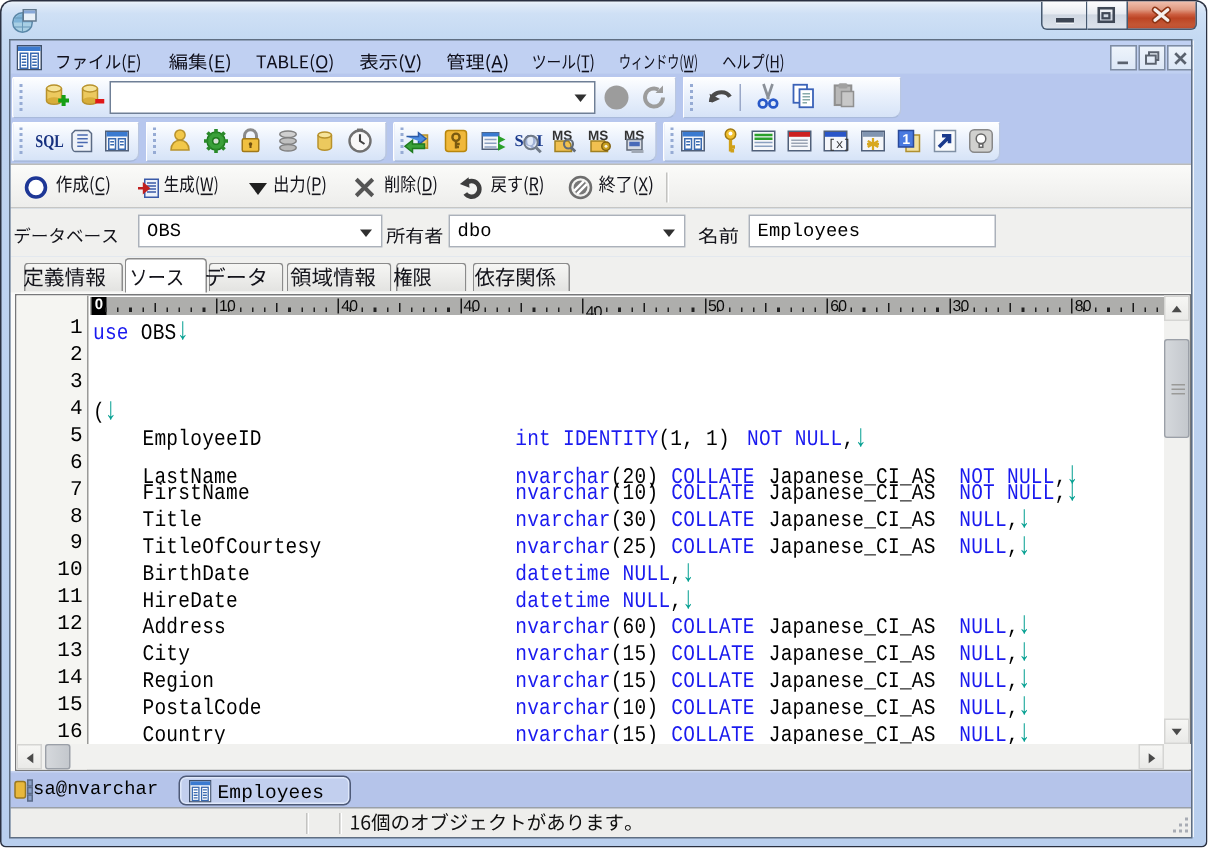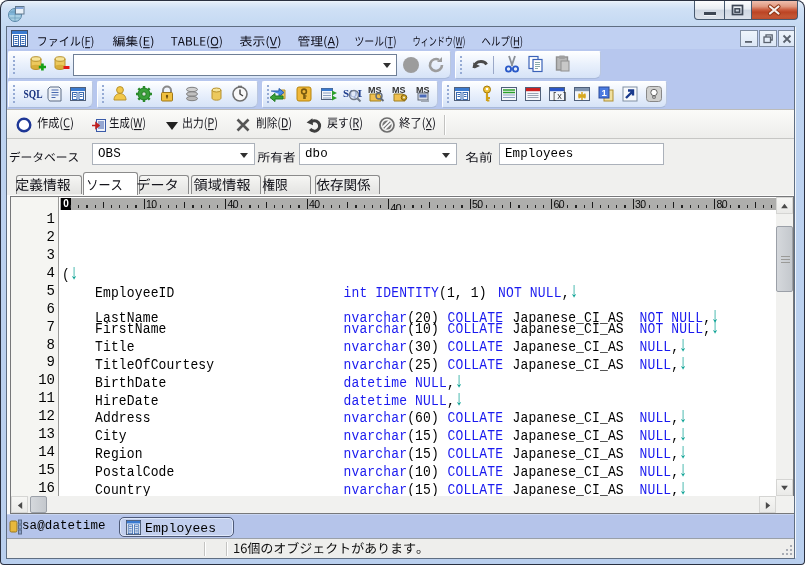--- a/index.html
+++ b/index.html
@@ -458,20 +458,23 @@
  9
 10
 11
 12
 13
 14
 15
 16</div>
  <div id="codeclip">
       <div id="code">
+        <div class="cl" style="top:0.0px">
+          <s style="left:0px"><b>use</b> OBS<i>↓</i></s>
+        </div>
         <div class="cl" style="top:53.7px">
           <s style="left:0px">(<i>↓</i></s>
         </div>
         <div class="cl" style="top:71.6px">
           <s style="left:33px">EmployeeID</s>
           <s style="left:281.5px"><b>int</b> <b>IDENTITY</b>(1, 1)</s>
           <s style="left:436px"><b>NOT</b> <b>NULL</b>,<i>↓</i></s>
         </div>
         <div class="cl" style="top:96px">
           <s style="left:33px">LastName</s>
@@ -569,21 +572,21 @@
  </div>
  <div class="sb" style="left:776px;top:496px;width:18px;height:17px"></div>
 
  <div id="btabs">
    <svg class="abs" style="left:2px;top:3px" width="17" height="17" viewBox="0 0 17 17">
      <rect x="1" y="3" width="7" height="11" rx="1.5" fill="#e8b83c" stroke="#9a7820"></rect>
      <rect x="9.5" y="2" width="3" height="4" fill="#8aa0c8" stroke="#5a6a88"></rect>
      <rect x="9.5" y="7" width="3" height="4" fill="#8aa0c8" stroke="#5a6a88"></rect>
      <rect x="9.5" y="12" width="3" height="4" fill="#8aa0c8" stroke="#5a6a88"></rect>
    </svg>
-   <div class="abs" style="left:15px;top:4px;font-family:'Liberation Mono',monospace;font-size:12.5px;letter-spacing:0.1px;color:#000">sa@datetime</div>
+   <div class="abs" style="left:15px;top:4px;font-family:'Liberation Mono',monospace;font-size:12.5px;letter-spacing:0.1px;color:#000">sa@nvarchar</div>
    <div class="abs" style="left:112px;top:2px;width:115px;height:19.5px;background:#c2cfee;border:1px solid #4e5a78;border-radius:5px;box-shadow:inset 0 0 0 1px #dfe8fa">
      <svg class="abs" style="left:6px;top:2px" width="15" height="15" viewBox="0 0 17 17">
        <rect x="0.5" y="0.5" width="16" height="16" fill="#fff" stroke="#40506a"></rect>
        <rect x="1" y="1" width="15" height="3" fill="#3a7ad0"></rect>
        <rect x="2.5" y="5.5" width="5" height="10" fill="#fff" stroke="#3a6ab0"></rect>
        <rect x="9.5" y="5.5" width="5" height="10" fill="#fff" stroke="#3a6ab0"></rect>
        <path d="M3.5 7.5h3M3.5 9.5h3M3.5 11.5h3M3.5 13.5h3M10.5 7.5h3M10.5 9.5h3M10.5 11.5h3M10.5 13.5h3" stroke="#3a6ab0" stroke-width="1"></path>
      </svg>
      <div class="abs" style="left:25px;top:2.5px;font-family:'Liberation Mono',monospace;font-size:13px;letter-spacing:0.1px;color:#000">Employees</div>
    </div>

